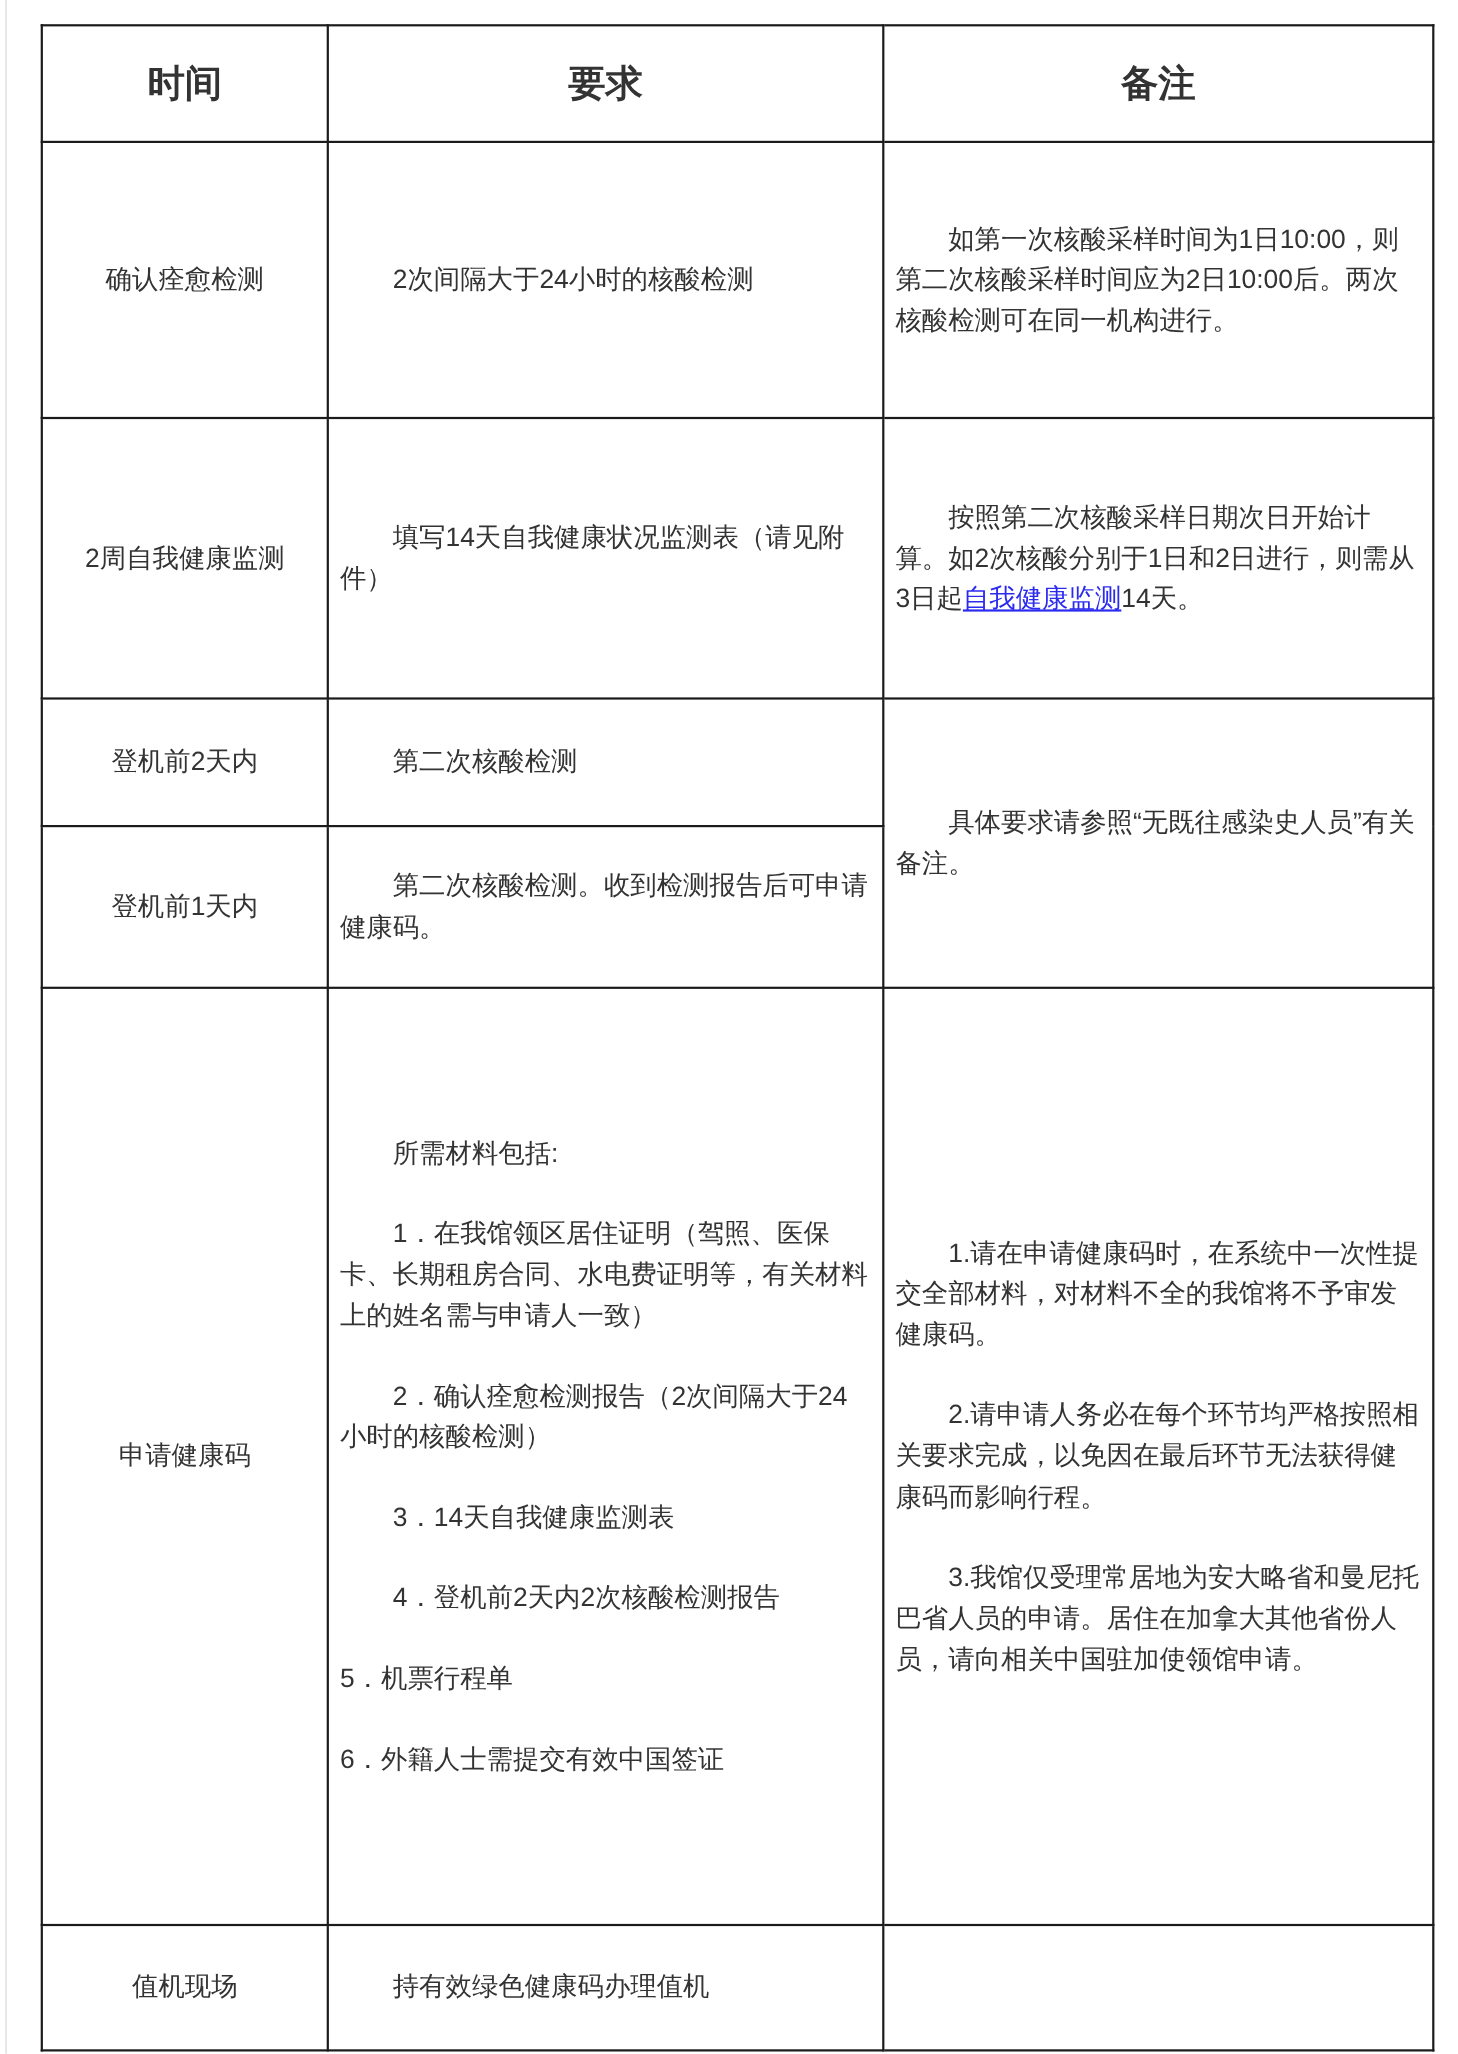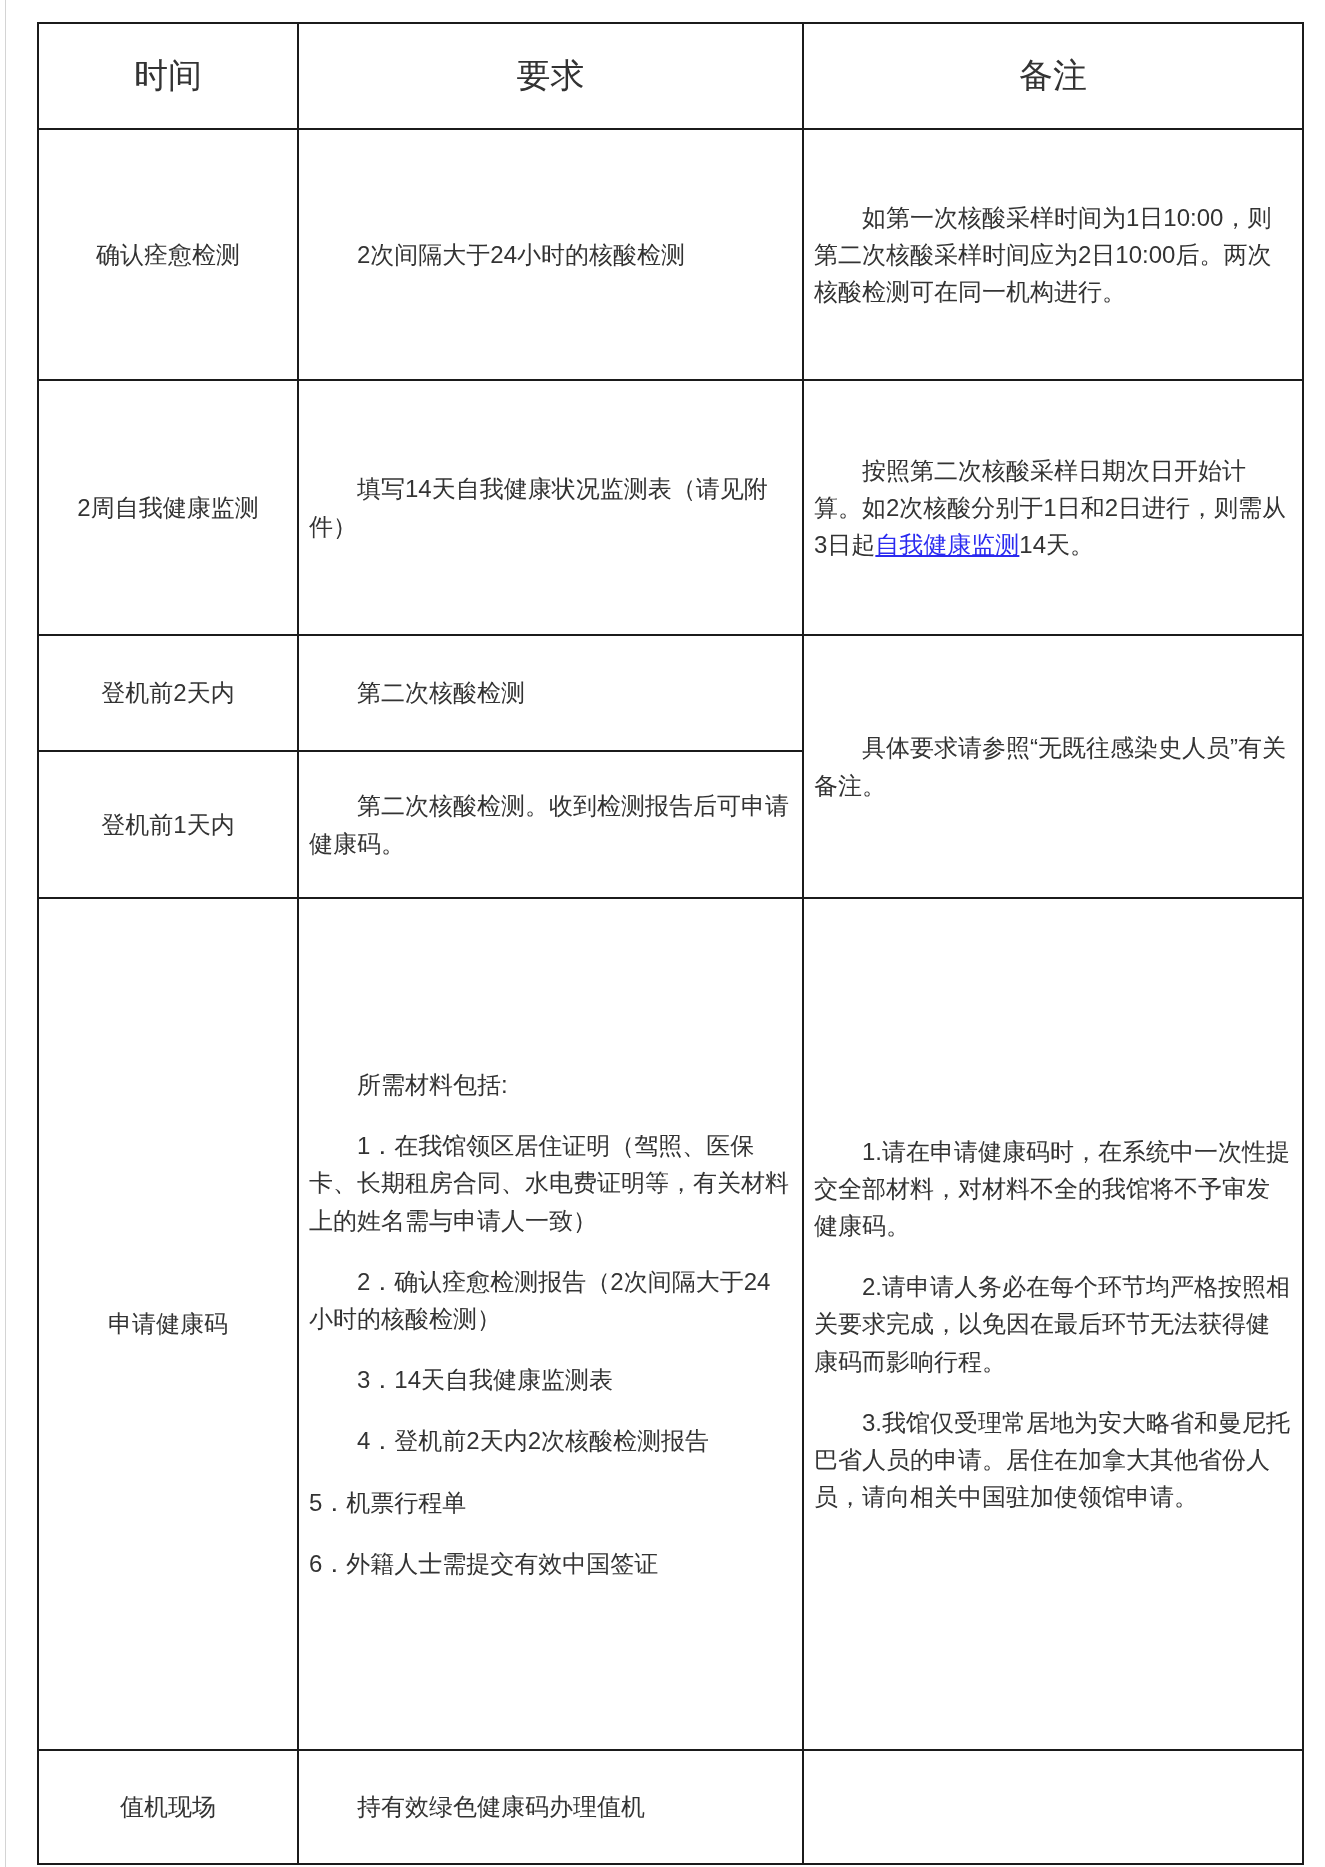--- a/index.html
+++ b/index.html
@@ -15,26 +15,26 @@
     width: 1px; background: #d4d4d4;
   }
   table.req {
     position: absolute; left: 37px; top: 22px;
     width: 1265px; table-layout: fixed; border-collapse: collapse;
   }
   col.c1 { width: 260px; }
   col.c2 { width: 505px; }
   col.c3 { width: 500px; }
   th, td { border: 2px solid var(--border, #1b1b1b); vertical-align: middle; }
-  th { font-weight: normal; text-align: center; font-size: 34px; padding: 0 10px; }
+  th { font-weight: bold; text-align: center; font-size: 34px; padding: 0 10px; }
   td { font-size: 24px; line-height: 1.55; line-break: strict; }
   td.time { text-align: center; padding: 0 12px; margin-left: 46px; }
   td.body { text-align: left; padding: 8px 10px; }
   p.para { margin: 0; text-indent: 2em; }
-  .stack p.para + p.para { margin-top: 24px; }
+  .stack p.para + p.para { margin-top: 36px; }
   p.para.flush { text-indent: 0; }
   tr.r-head { height: 106px; }
   tr.r1 { height: 251px; }
   tr.r2 { height: 255px; }
   tr.r3 { height: 116px; }
   tr.r4 { height: 147px; }
   tr.r5 { height: 852px; }
   tr.r6 { height: 114px; }
   a.note-link { color: var(--link, #2b2bf0); text-decoration: underline; cursor: pointer; }
 </style>

